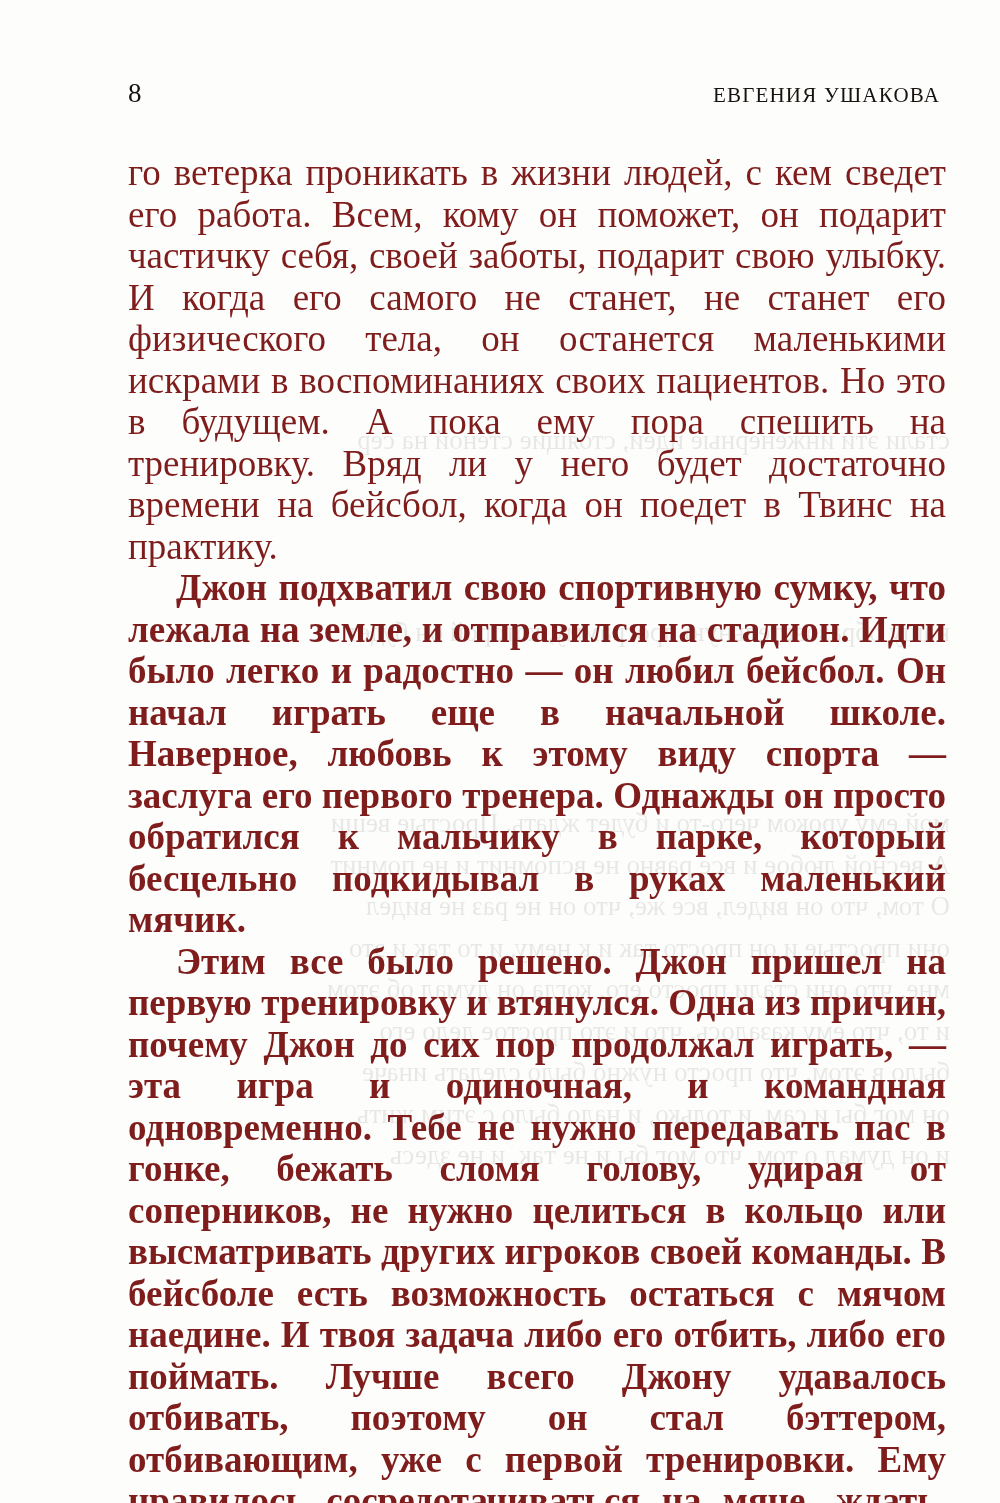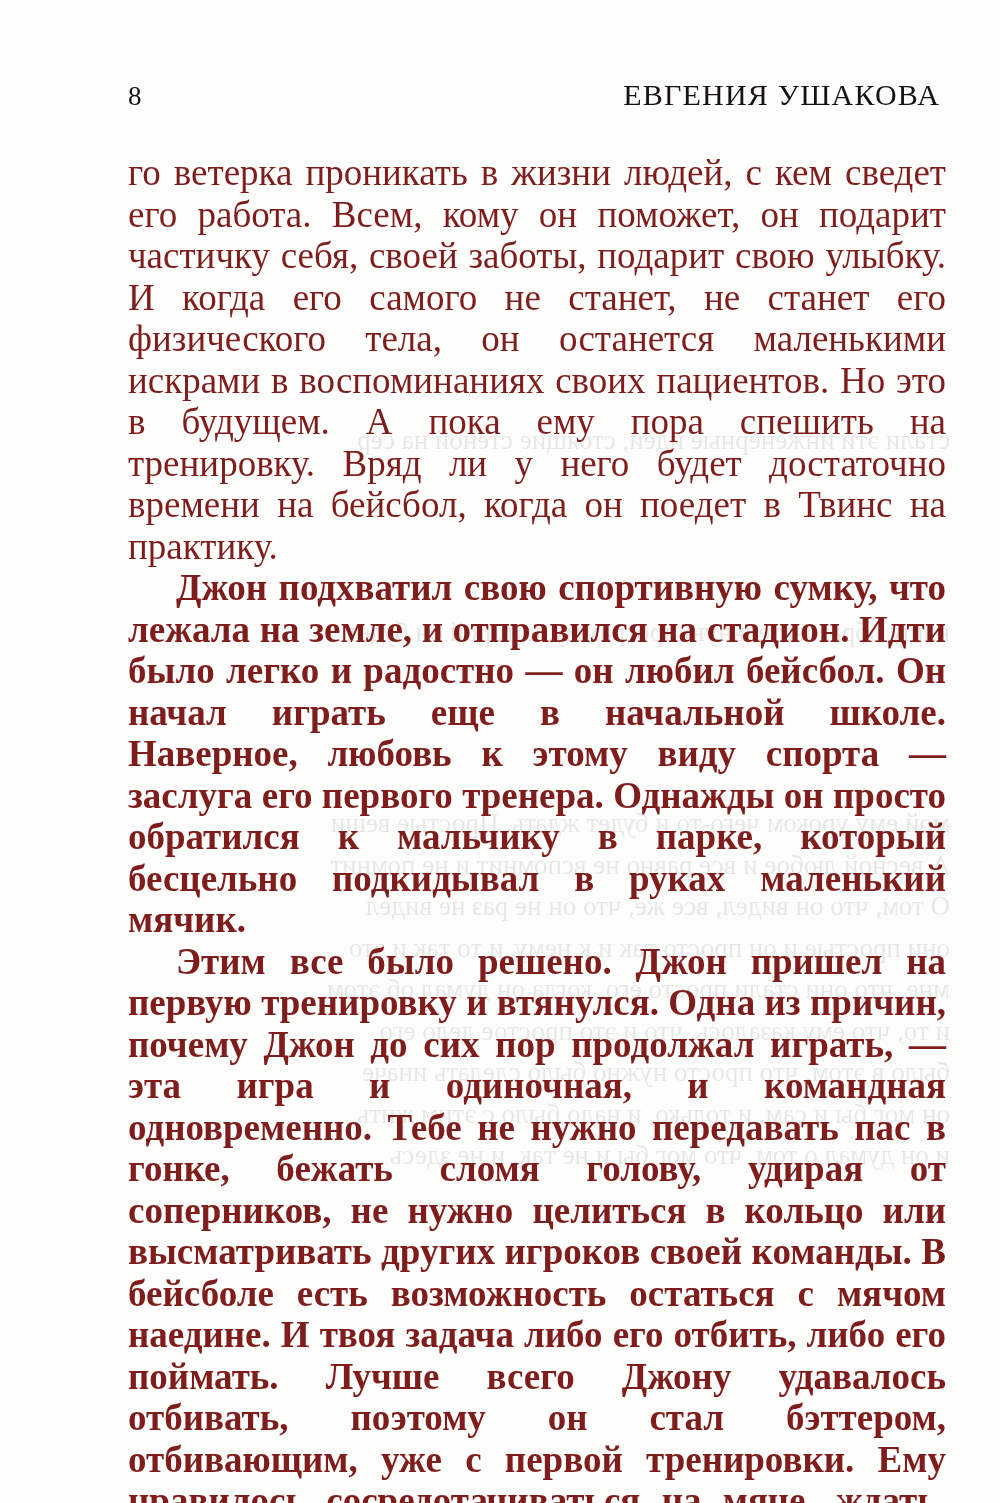--- a/index.html
+++ b/index.html
@@ -31,21 +31,21 @@
     justify-content: space-between;
   }
   .folio {
     font-family: "Liberation Serif", serif;
     font-size: 27px;
     color: #16120f;
     letter-spacing: 0.5px;
   }
   .running-title {
     font-family: "Liberation Serif", serif;
-    font-size: 30px;
+    font-size: 21px;
     color: #16120f;
     letter-spacing: 1.2px;
     text-transform: uppercase;
     font-variant: small-caps;
     white-space: nowrap;
   }
   .text-block {
     position: absolute;
     top: 152px;
     left: 128px;

